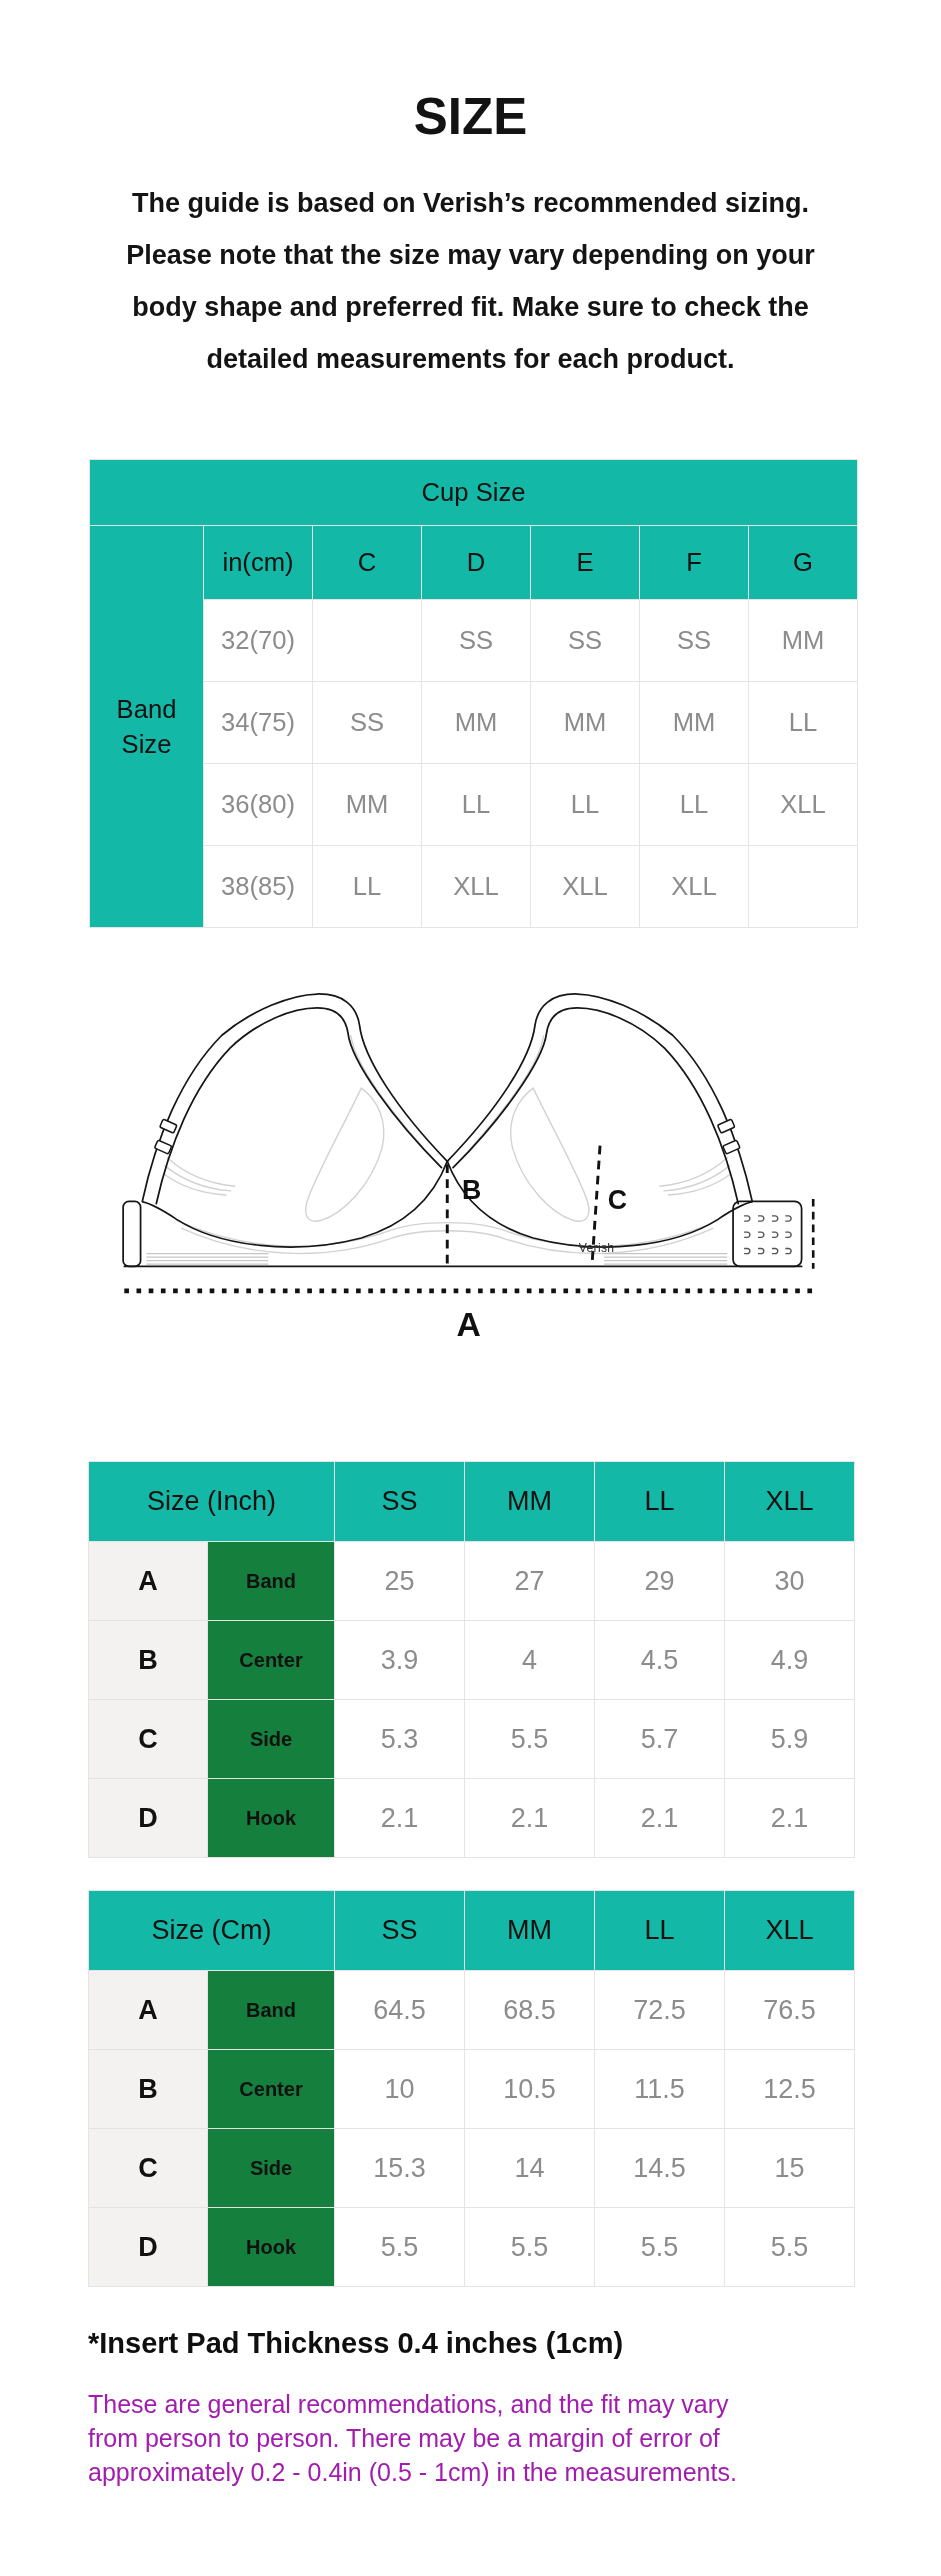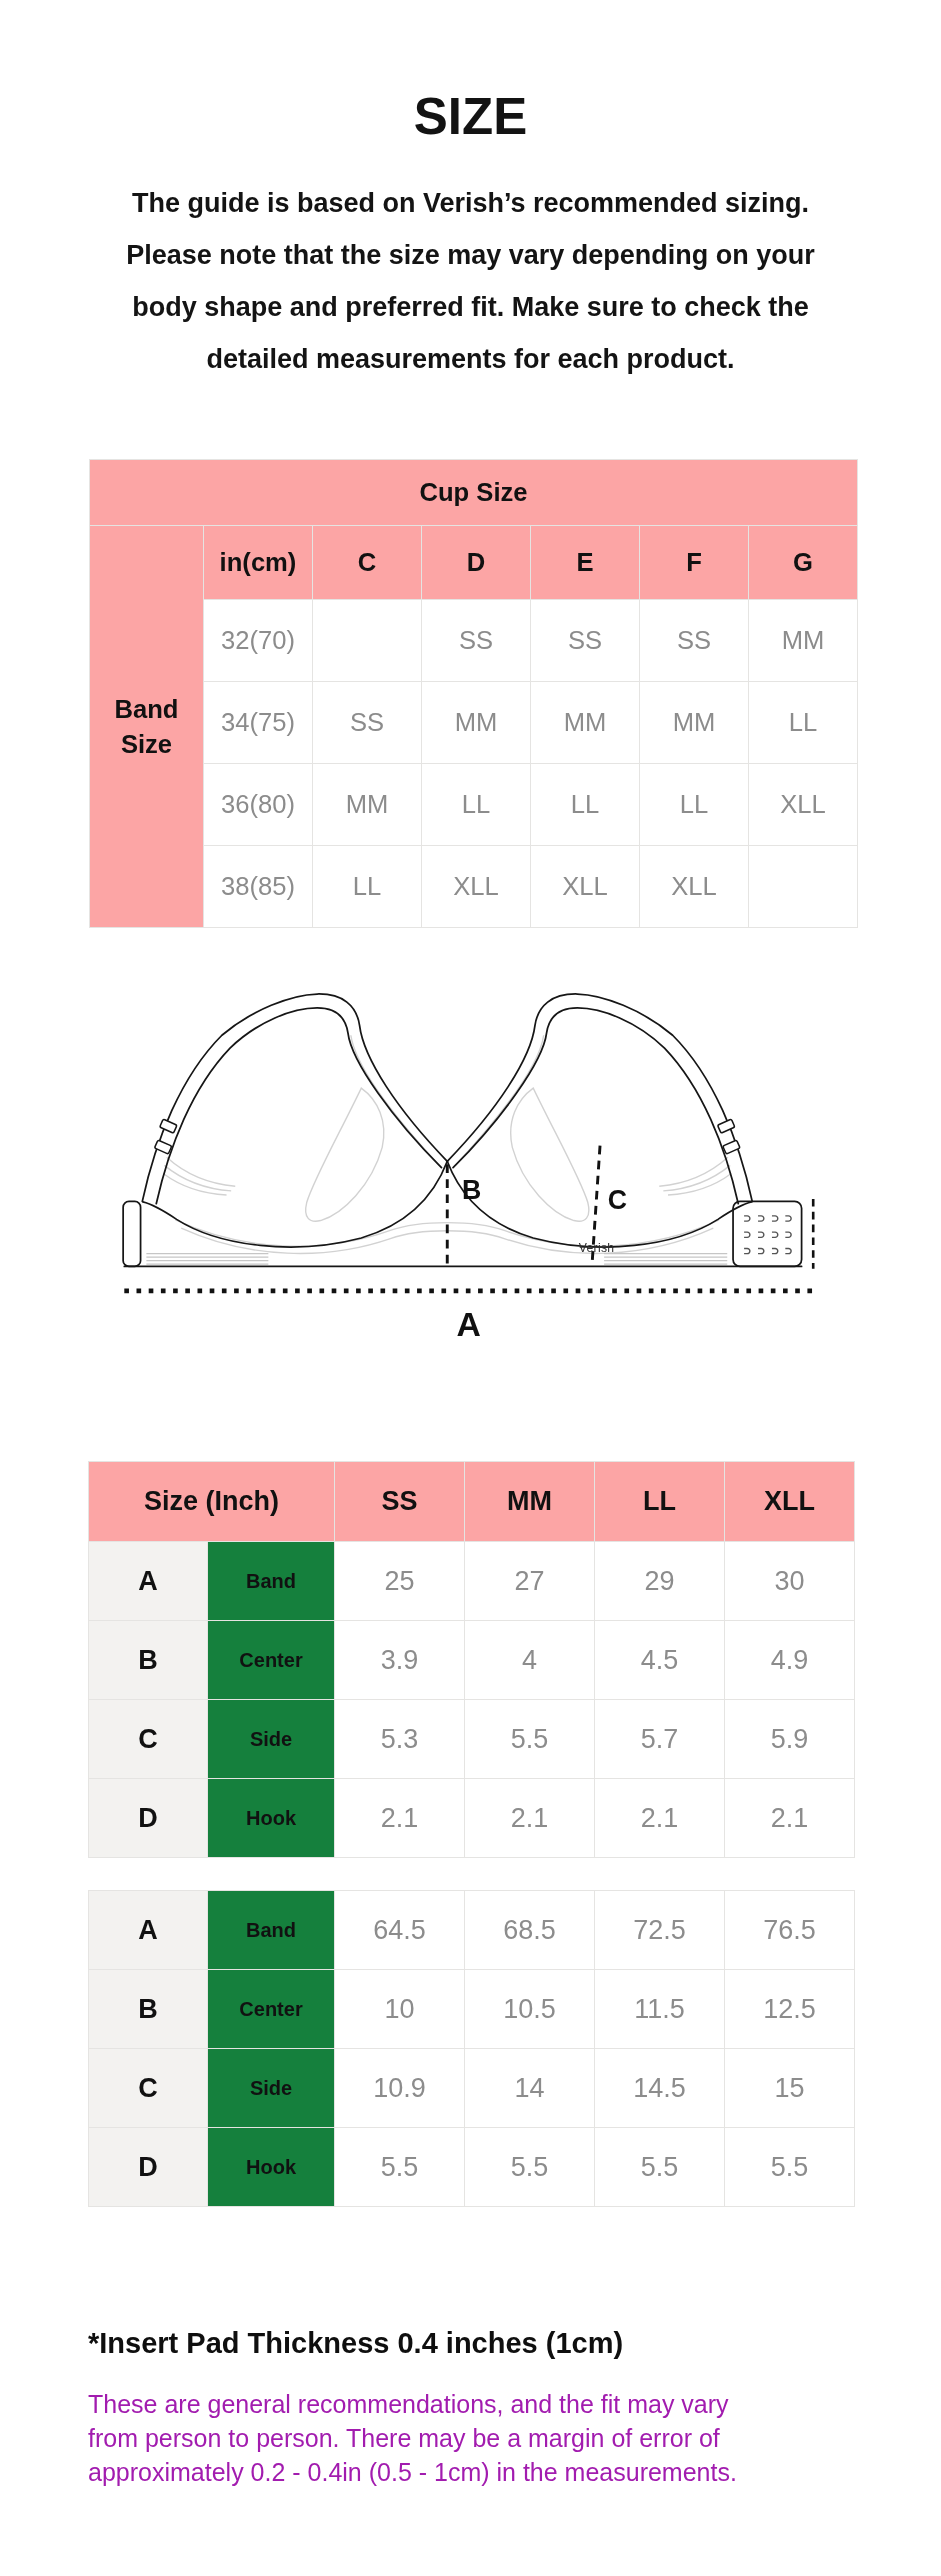--- a/index.html
+++ b/index.html
@@ -4,21 +4,21 @@
 <style>
   html,body{margin:0;padding:0;background:#fff;}
   body{width:941px;height:2576px;position:relative;font-family:"Liberation Sans",sans-serif;color:#131313;overflow:hidden;}
   .abs{position:absolute;}
   
   #page-title{top:87px;left:0;width:941px;text-align:center;font-size:51px;font-weight:700;letter-spacing:0px;}
   #intro{top:177px;left:87px;width:767px;text-align:center;font-size:27px;line-height:52px;color:#141414;font-weight:bold;}
   
   table{border-collapse:collapse;table-layout:fixed;}
   td{border:1.2px solid #e5e4e2;text-align:center;vertical-align:middle;padding:0;overflow:hidden;}
-  .hd{background:#fca5a5;font-weight:700;color:#111;}
+  .hd{background:#14b8a6;font-weight:400;color:#111;}
   .val{color:#8c8c8c;font-weight:400;}
   
   #cup-table{top:459px;left:89px;width:769px;}
   #cup-table td{font-size:25.6px;}
   #cup-table .r-title td{height:65px;}
   #cup-table .r-head td{height:73px;}
   #cup-table .r-data td{height:81px;}
   #cup-table .val{font-size:25.6px;margin-left:29px;}
   .band-label{width:76px;margin:0 auto;line-height:1.35;}
   
@@ -253,40 +253,47 @@
 <table class="abs size-table" id="cm-table">
   <colgroup>
       <col style="width:119px">
       <col style="width:127px">
       <col style="width:130px">
       <col style="width:130px">
       <col style="width:130px">
       <col style="width:130px">
     </colgroup>
   <tbody>
+      <tr class="r-head">
+    <td class="hd" colspan="2">Size (Cm)</td>
+    <td class="hd">SS</td>
+    <td class="hd">MM</td>
+    <td class="hd">LL</td>
+    <td class="hd">XLL</td>
+  </tr>
   <tr class="r-data">
     <td class="key">A</td>
     <td class="sub">Band</td>
     <td class="val">64.5</td>
     <td class="val">68.5</td>
     <td class="val">72.5</td>
     <td class="val">76.5</td>
   </tr>
   <tr class="r-data">
     <td class="key">B</td>
     <td class="sub">Center</td>
     <td class="val">10</td>
     <td class="val">10.5</td>
     <td class="val">11.5</td>
     <td class="val">12.5</td>
   </tr>
   <tr class="r-data">
     <td class="key">C</td>
     <td class="sub">Side</td>
-    <td class="val">10.9</td>
+    <td class="val">15.3</td>
     <td class="val">14</td>
     <td class="val">14.5</td>
     <td class="val">15</td>
   </tr>
   <tr class="r-data">
     <td class="key">D</td>
     <td class="sub">Hook</td>
     <td class="val">5.5</td>
     <td class="val">5.5</td>
     <td class="val">5.5</td>

